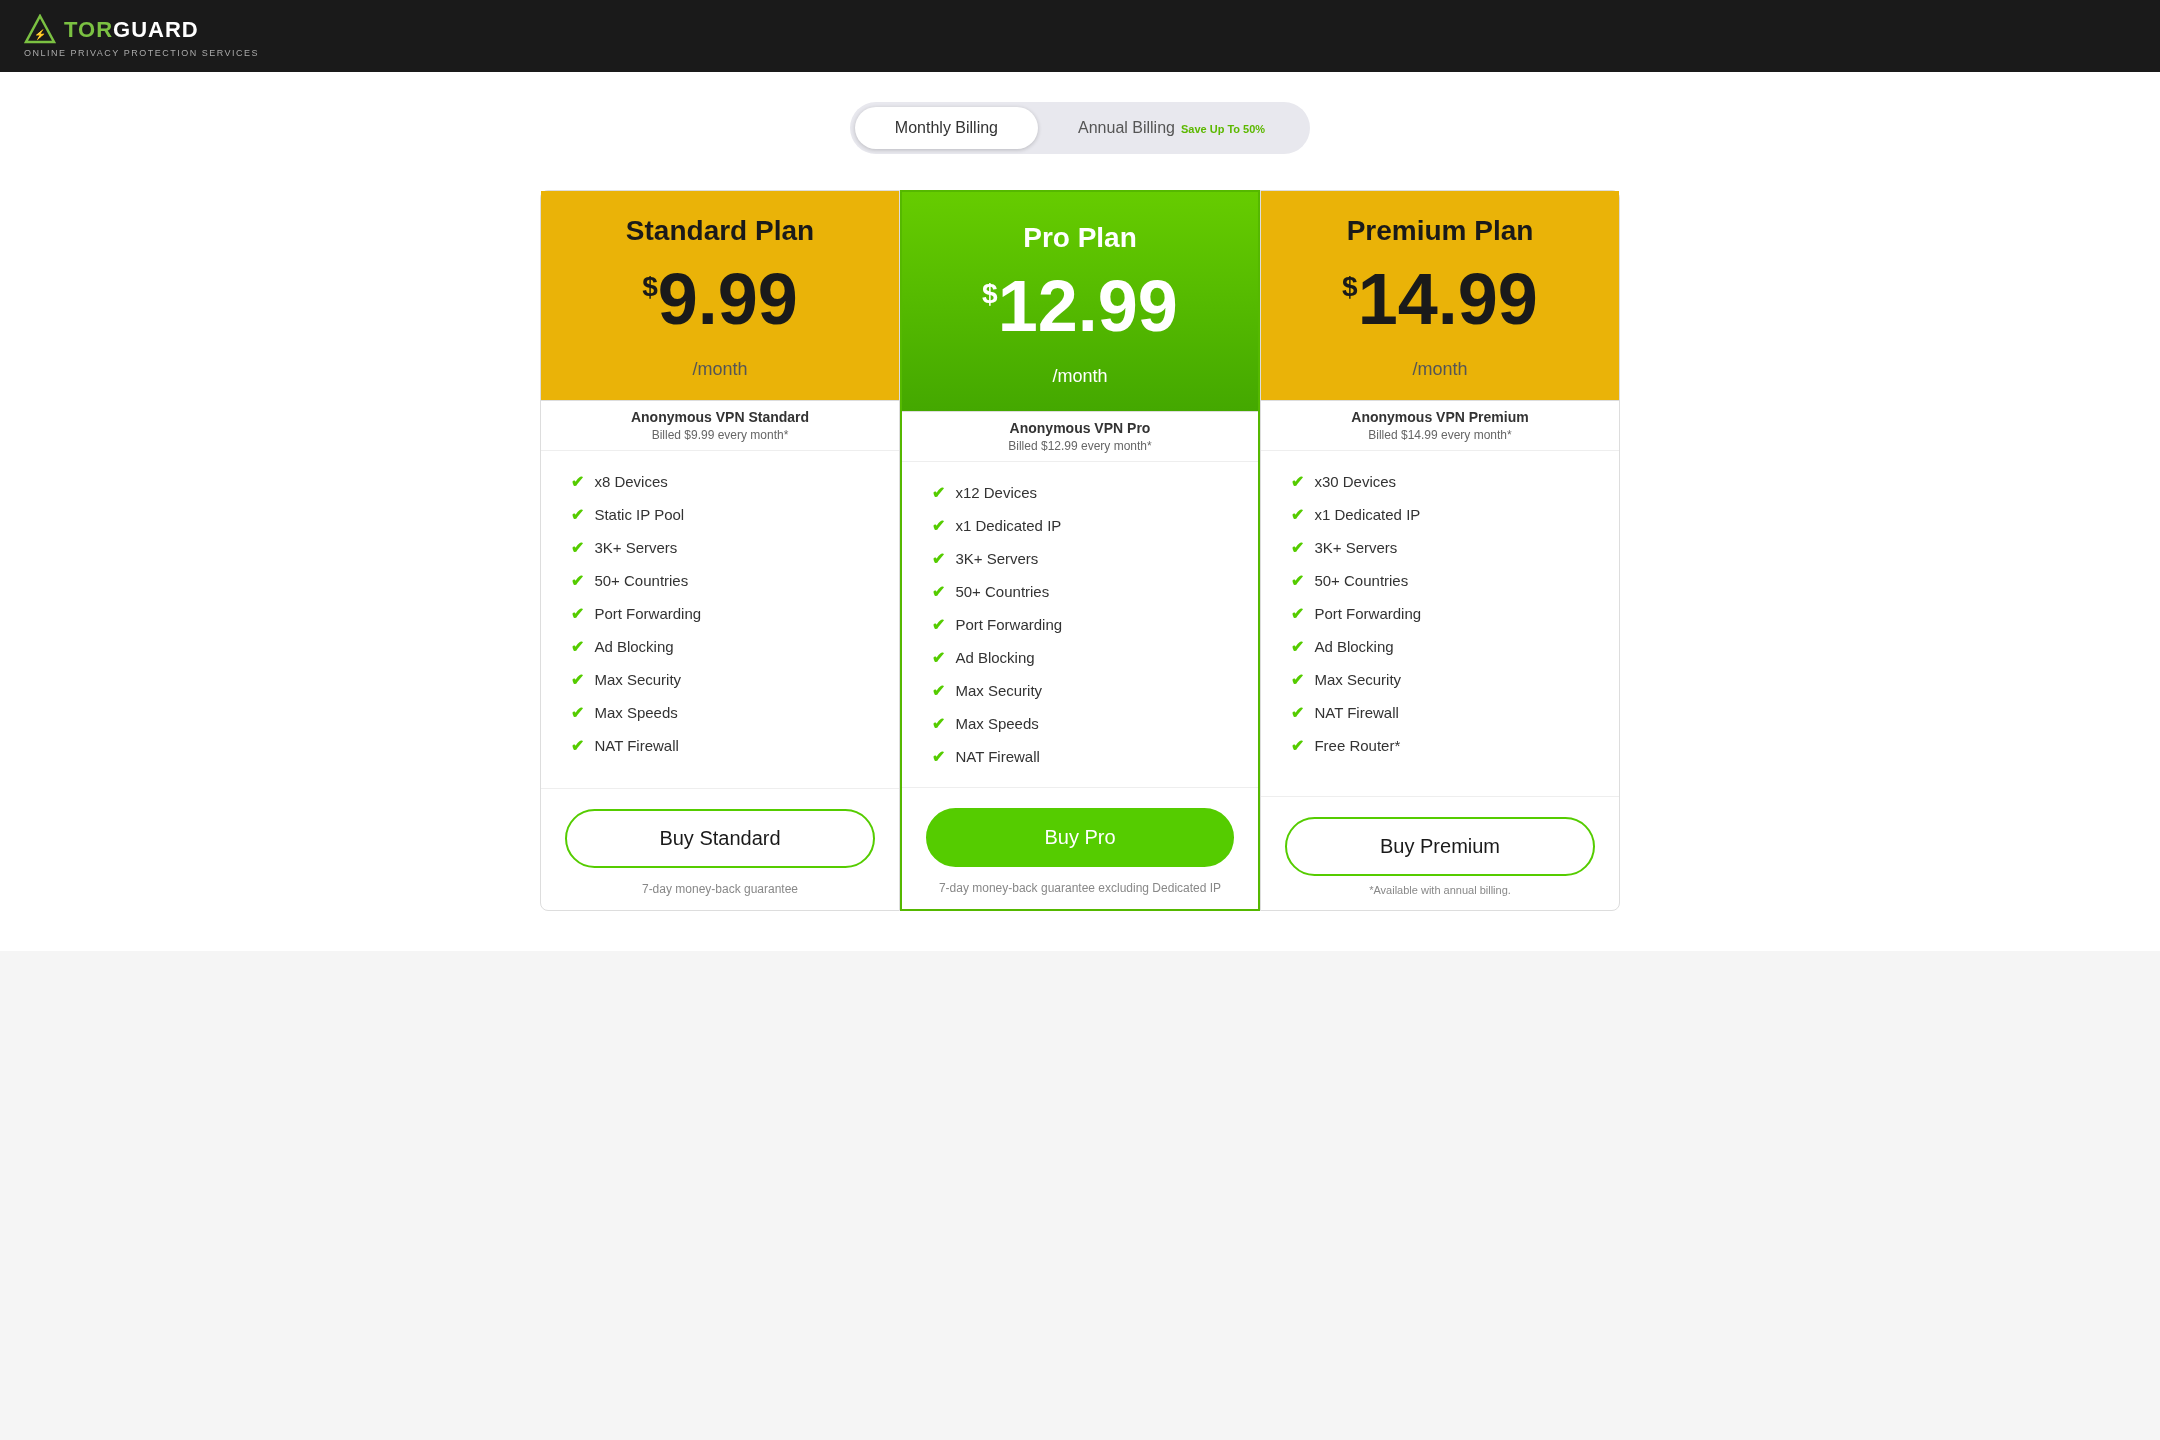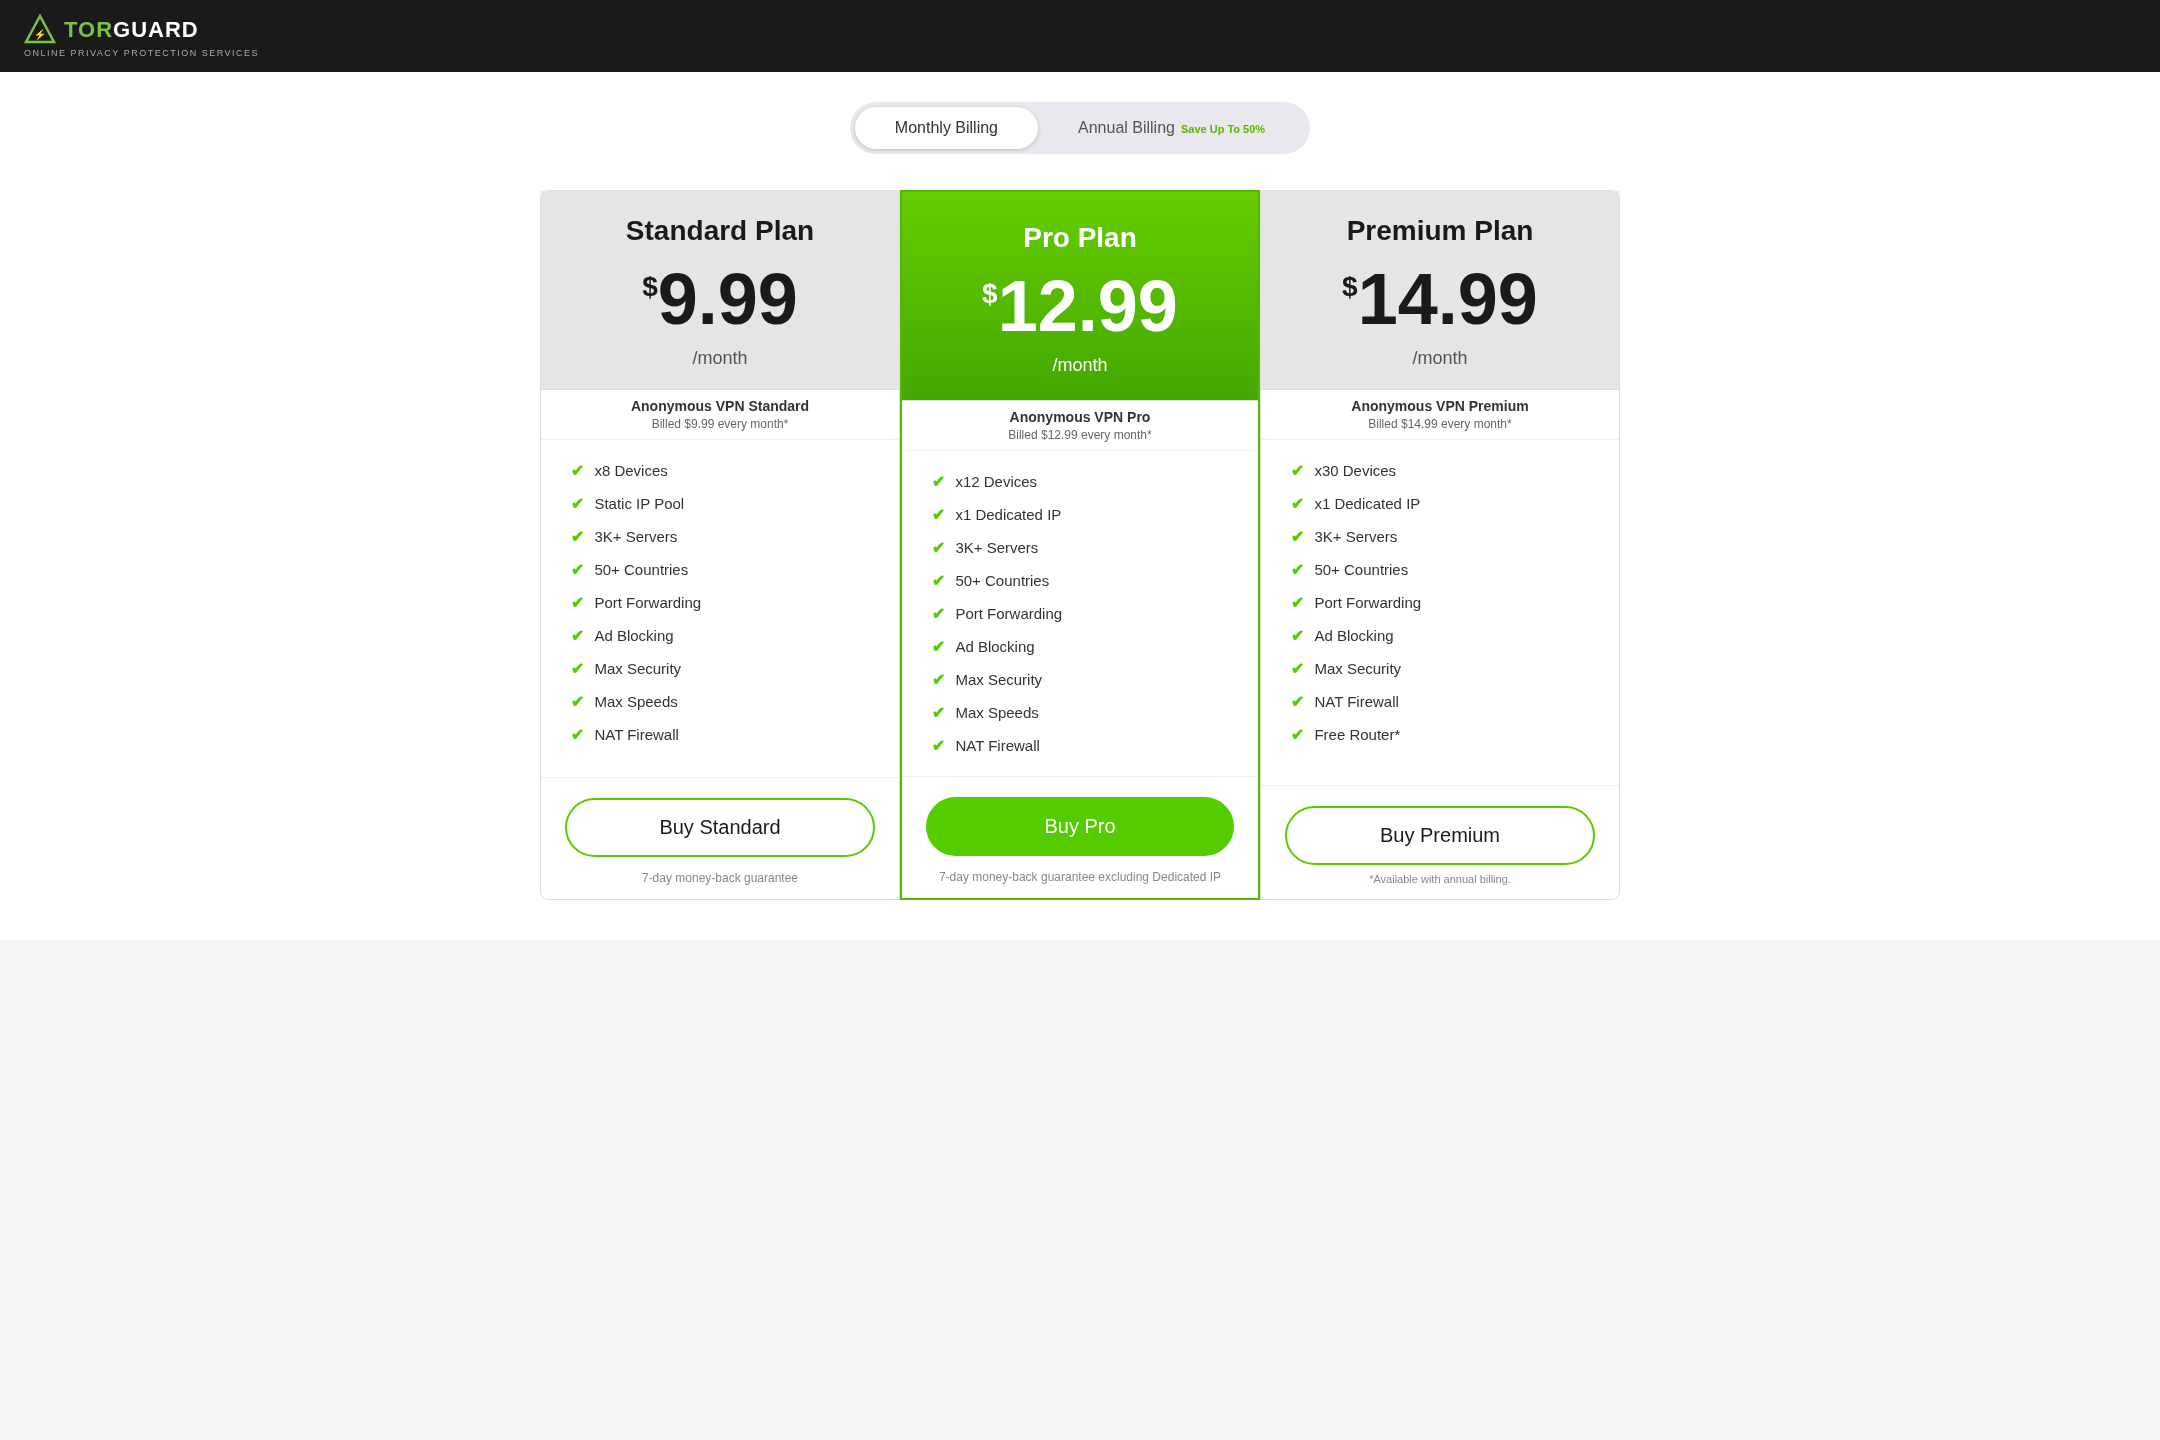--- a/index.html
+++ b/index.html
@@ -109,21 +109,21 @@
       border-radius: 8px 0 0 8px;
     }
     .plan-card:last-child {
       border-radius: 0 8px 8px 0;
     }
 
     
     .plan-header {
       padding: 24px 20px 20px;
       text-align: center;
-      background: #e5e5e5;
+      background: #eab308;
     }
     .plan-header.featured-header {
       background: linear-gradient(180deg, #66cc00 0%, #44a800 100%);
       padding: 30px 20px 24px;
     }
     .plan-name {
       font-size: 28px;
       font-weight: bold;
       color: #1a1a1a;
       margin-bottom: 16px;
@@ -144,21 +144,21 @@
     .plan-amount {
       font-size: 72px;
       font-weight: 900;
       color: #1a1a1a;
       line-height: 1;
     }
     .plan-amount.white { color: white; }
     .plan-period {
       font-size: 18px;
       color: #555;
-      margin-top: 13px;
+      margin-top: 24px;
       text-align: center;
     }
     .plan-period.white { color: white; }
 
     
     .plan-billing-info {
       border-top: 1px solid #ddd;
       padding: 8px 20px;
       text-align: center;
     }

